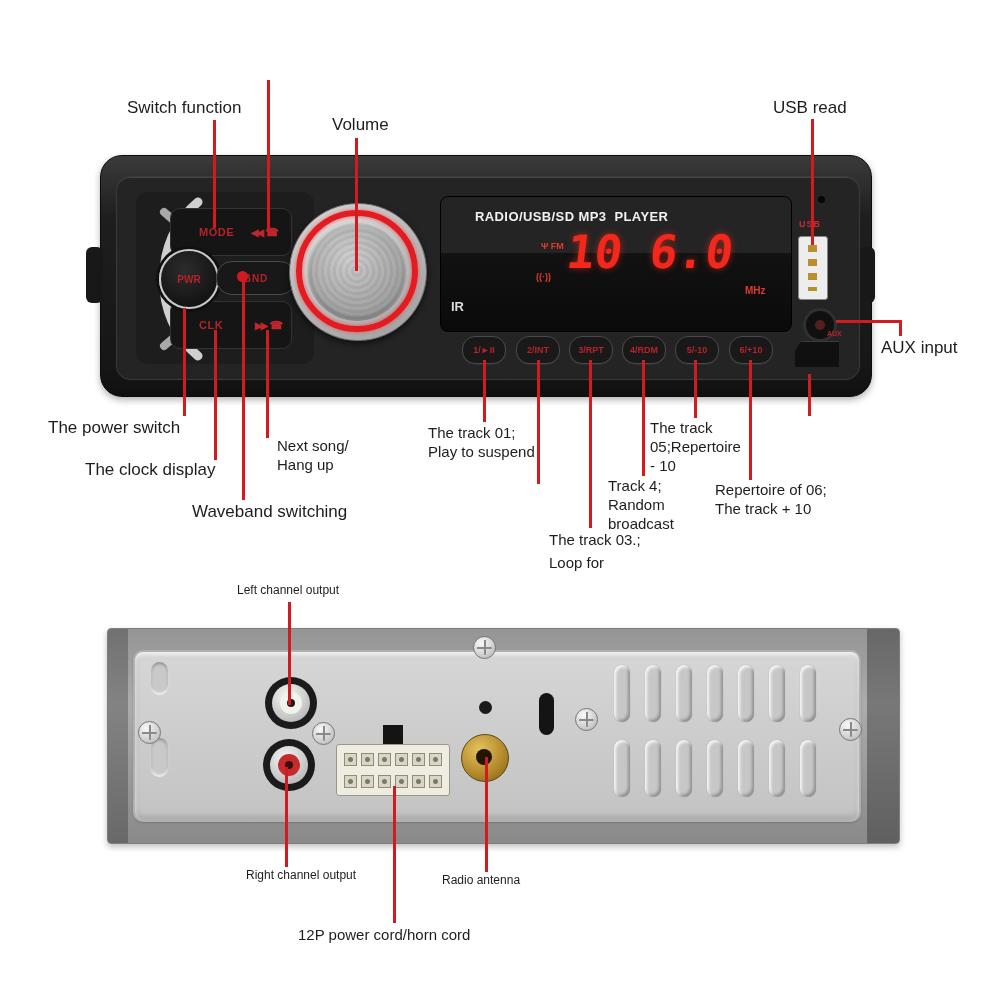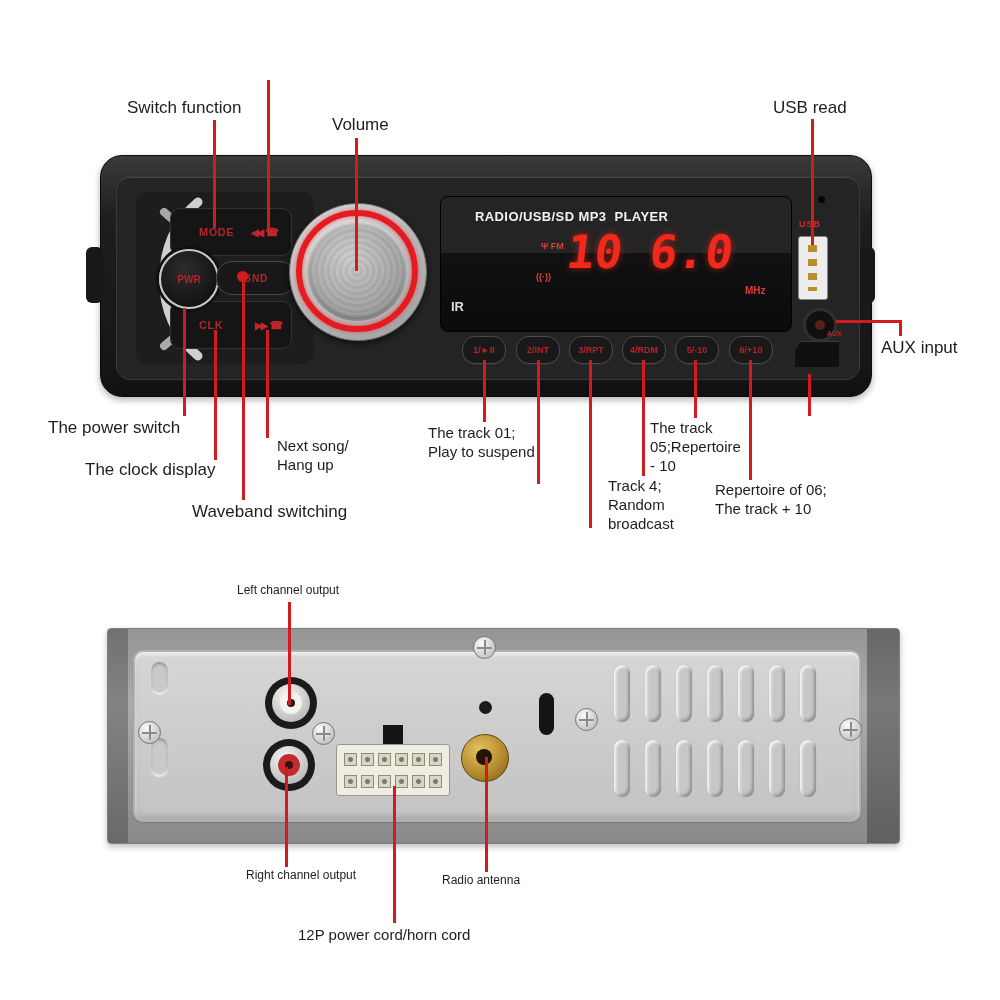--- a/index.html
+++ b/index.html
@@ -197,20 +197,22 @@
   <div class="lbl sm" style="left:251px;top:437px;margin-left:26px;">Next song/
 Hang up</div>
 
   <div class="vline" style="left:483px;top:360px;height:62px;"></div>
   <div class="lbl sm" style="left:428px;top:424px;">The track 01;
 Play to suspend</div>
 
   <div class="vline" style="left:537px;top:360px;height:124px;"></div>
 
   <div class="vline" style="left:589px;top:360px;height:168px;"></div>
+  <div class="lbl sm loose" style="left:549px;top:529px;">The track 03.;
+Loop for</div>
 
   <div class="vline" style="left:642px;top:360px;height:116px;"></div>
   <div class="lbl sm" style="left:608px;top:477px;">Track 4;
 Random
 broadcast</div>
 
   <div class="vline" style="left:694px;top:360px;height:58px;"></div>
   <div class="lbl sm" style="left:650px;top:419px;">The track
 05;Repertoire
 - 10</div>

